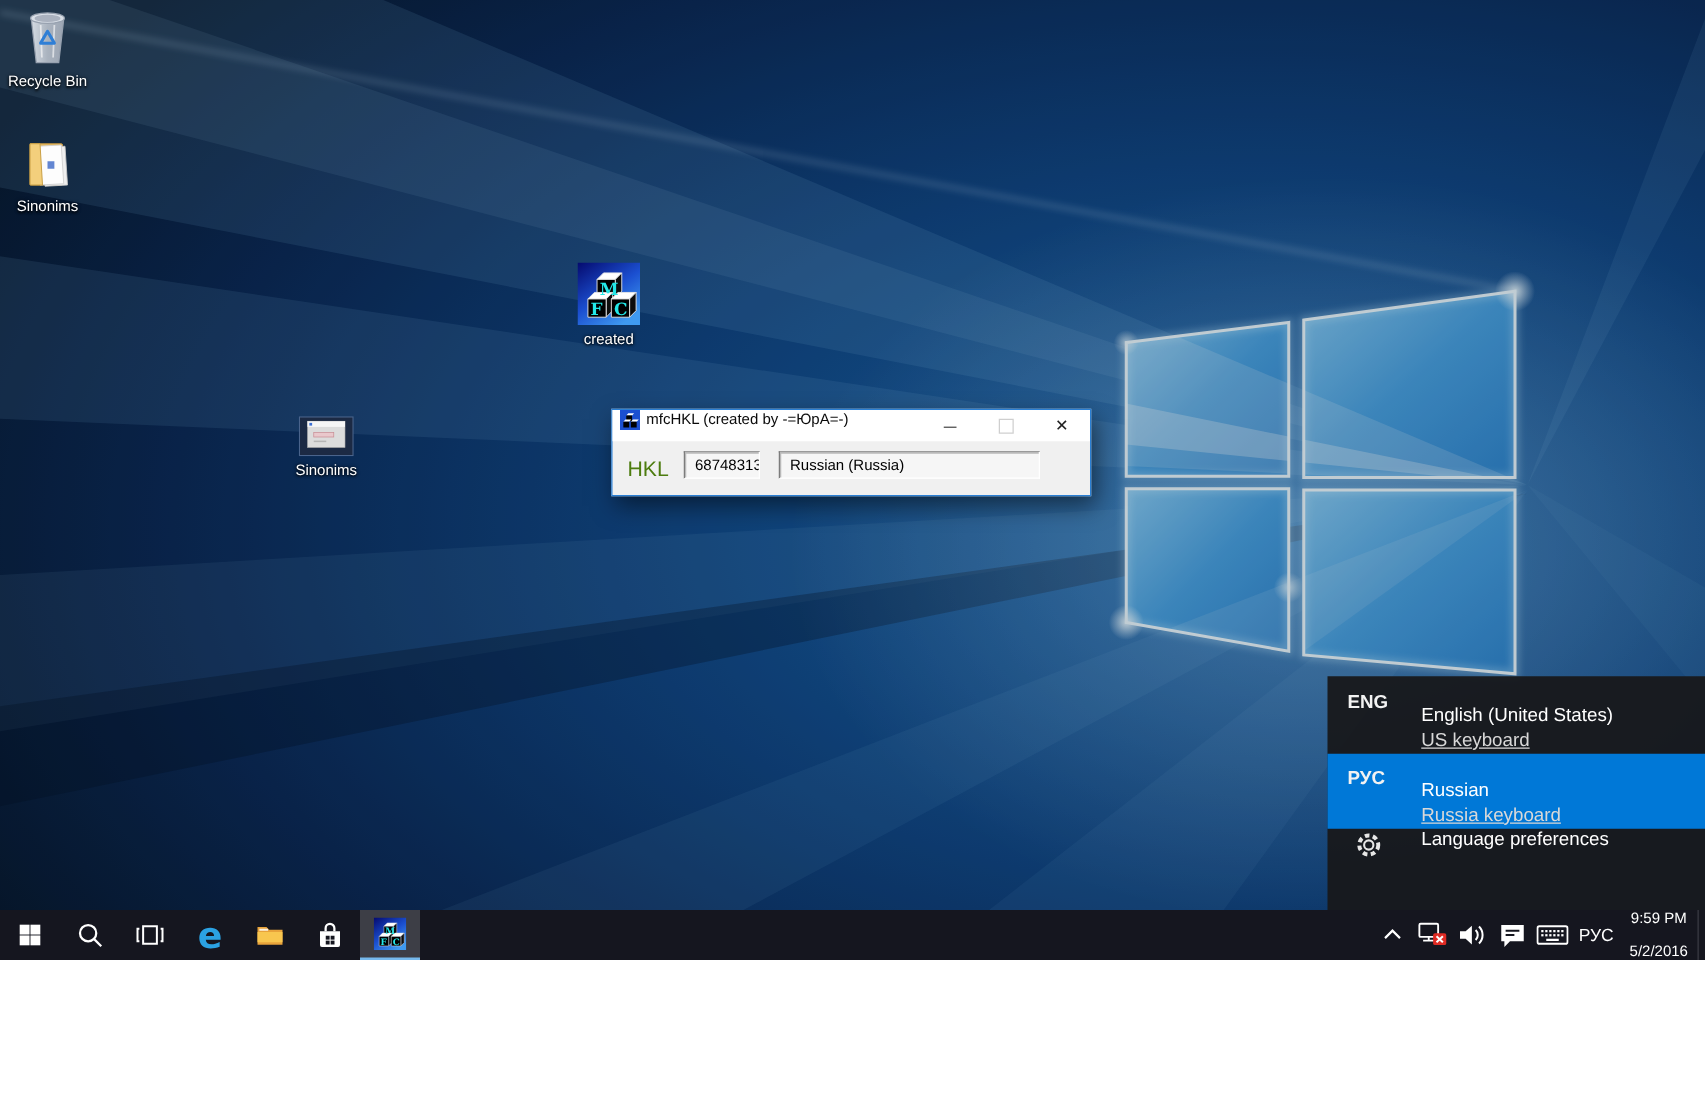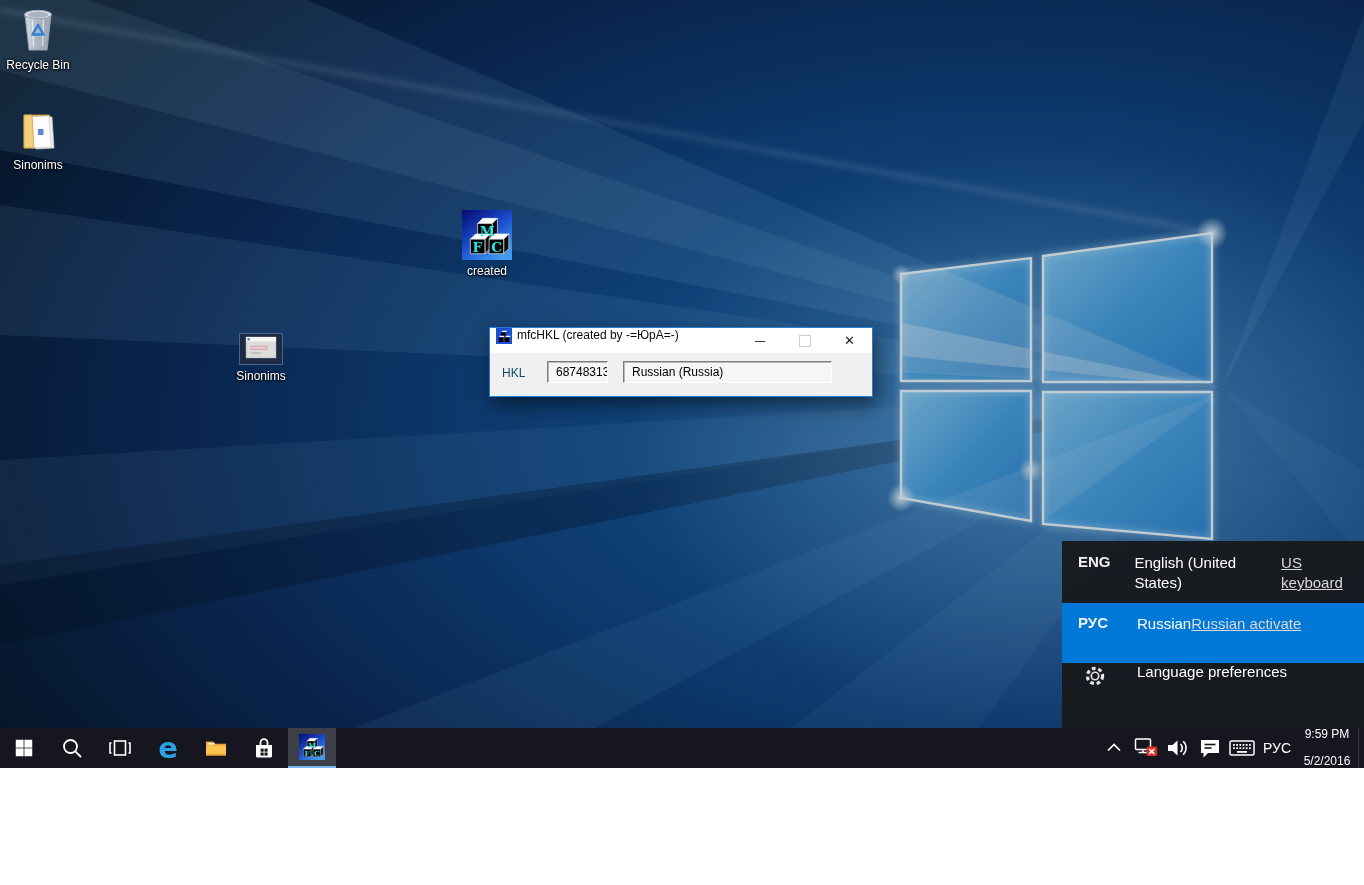--- a/index.html
+++ b/index.html
@@ -17,36 +17,36 @@
   .app-window{position:absolute;left:489px;top:327px;width:382px;height:68px;background:#f0f0f0;
     border:1px solid #2a7fd4;box-shadow:4px 8px 18px rgba(0,0,0,.5);}
   .titlebar{height:25px;background:#ffffff;display:flex;}
   .titlebar .ticon{margin:0 5px 0 6px;}
   .titlebar .ttext{font-size:12px;color:#0a0a0a;flex:1;white-space:nowrap;overflow:hidden;}
   .cap-btn{width:45px;height:25px;display:flex;align-items:center;justify-content:center;}
   .cap-min{font-size:12px;color:#222;line-height:10px;transform:scaleX(.85);}
   .cap-max-box{width:10px;height:10px;border:1px solid #cfcfcf;}
   .cap-close{font-size:13px;color:#222;}
   .win-body{position:relative;height:42px;}
-  .hkl-label{position:absolute;left:12px;top:13px;font-size:12px;color:#0c4a6e;}
+  .hkl-label{position:absolute;left:12px;top:13px;font-size:17px;color:#4d7c0f;}
   .field{position:absolute;top:8px;height:22px;background:#f6f6f6;box-sizing:border-box;
     border-top:1px solid #7c7c7c;border-left:1px solid #7c7c7c;
     border-bottom:1px solid #ffffff;border-right:1px solid #ffffff;
     box-shadow:inset 1px 1px 0 #b9b9b9;
     font-size:12px;color:#000;line-height:20px;padding-left:8px;overflow:hidden;white-space:nowrap;}
   .field1{left:57px;width:61px;}
   .field2{left:133px;width:209px;}
 
   
   .flyout{position:absolute;left:1062px;top:541px;width:302px;height:187px;background:rgba(24,25,28,.96);
     color:#fff;z-index:30;}
   .lang-row{height:62px;box-sizing:border-box;padding:12px 0 0 16px;display:flex;}
   .lang-row.selected{height:60px;background:#0078d7;padding-top:11px;}
   .lang-abbr{width:59px;font-size:15px;font-weight:bold;color:#f2f2f2;}
-  .lang-col{display:flex;flex-direction:row;justify-content:flex-end;}
+  .lang-col{display:flex;flex-direction:column;justify-content:flex-end;}
   .lang-name{font-size:15px;color:#ffffff;line-height:20px;}
   .lang-kbd{font-size:15px;color:#d8d8d8;line-height:20px;text-decoration:underline;}
   .pref-row{height:65px;display:flex;align-items:flex-start;padding-left:20px;box-sizing:border-box;}
   .pref-gear{width:26px;height:26px;margin-right:29px;display:flex;align-items:center;justify-content:center;}
   .pref-label{font-size:15px;color:#fff;}
 
   
   .watermark{position:absolute;left:1072px;top:646px;z-index:40;pointer-events:none;}
   .wm-title{font-size:23px;font-weight:300;color:rgba(240,240,240,.50);line-height:28px;}
   .wm-sub{font-size:15px;color:rgba(235,235,235,.48);line-height:20px;margin-top:3px;}
@@ -260,21 +260,21 @@
       <span class="lang-abbr">ENG</span>
       <span class="lang-col">
         <span class="lang-name">English (United States)</span>
         <span class="lang-kbd">US keyboard</span>
       </span>
     </div>
     <div class="lang-row selected">
       <span class="lang-abbr">РУС</span>
       <span class="lang-col">
         <span class="lang-name">Russian</span>
-        <span class="lang-kbd">Russian activate</span>
+        <span class="lang-kbd">Russia keyboard</span>
       </span>
     </div>
     <div class="pref-row">
       <span class="pref-gear">
         <svg width="26" height="26" viewBox="0 0 28 28">
           <g stroke="#e6e6e6" fill="none">
             <circle cx="14" cy="14" r="4" stroke-width="1.8"></circle>
             <circle cx="14" cy="14" r="8.2" stroke-width="3.4" stroke-dasharray="4 3"></circle>
           </g>
         </svg>

